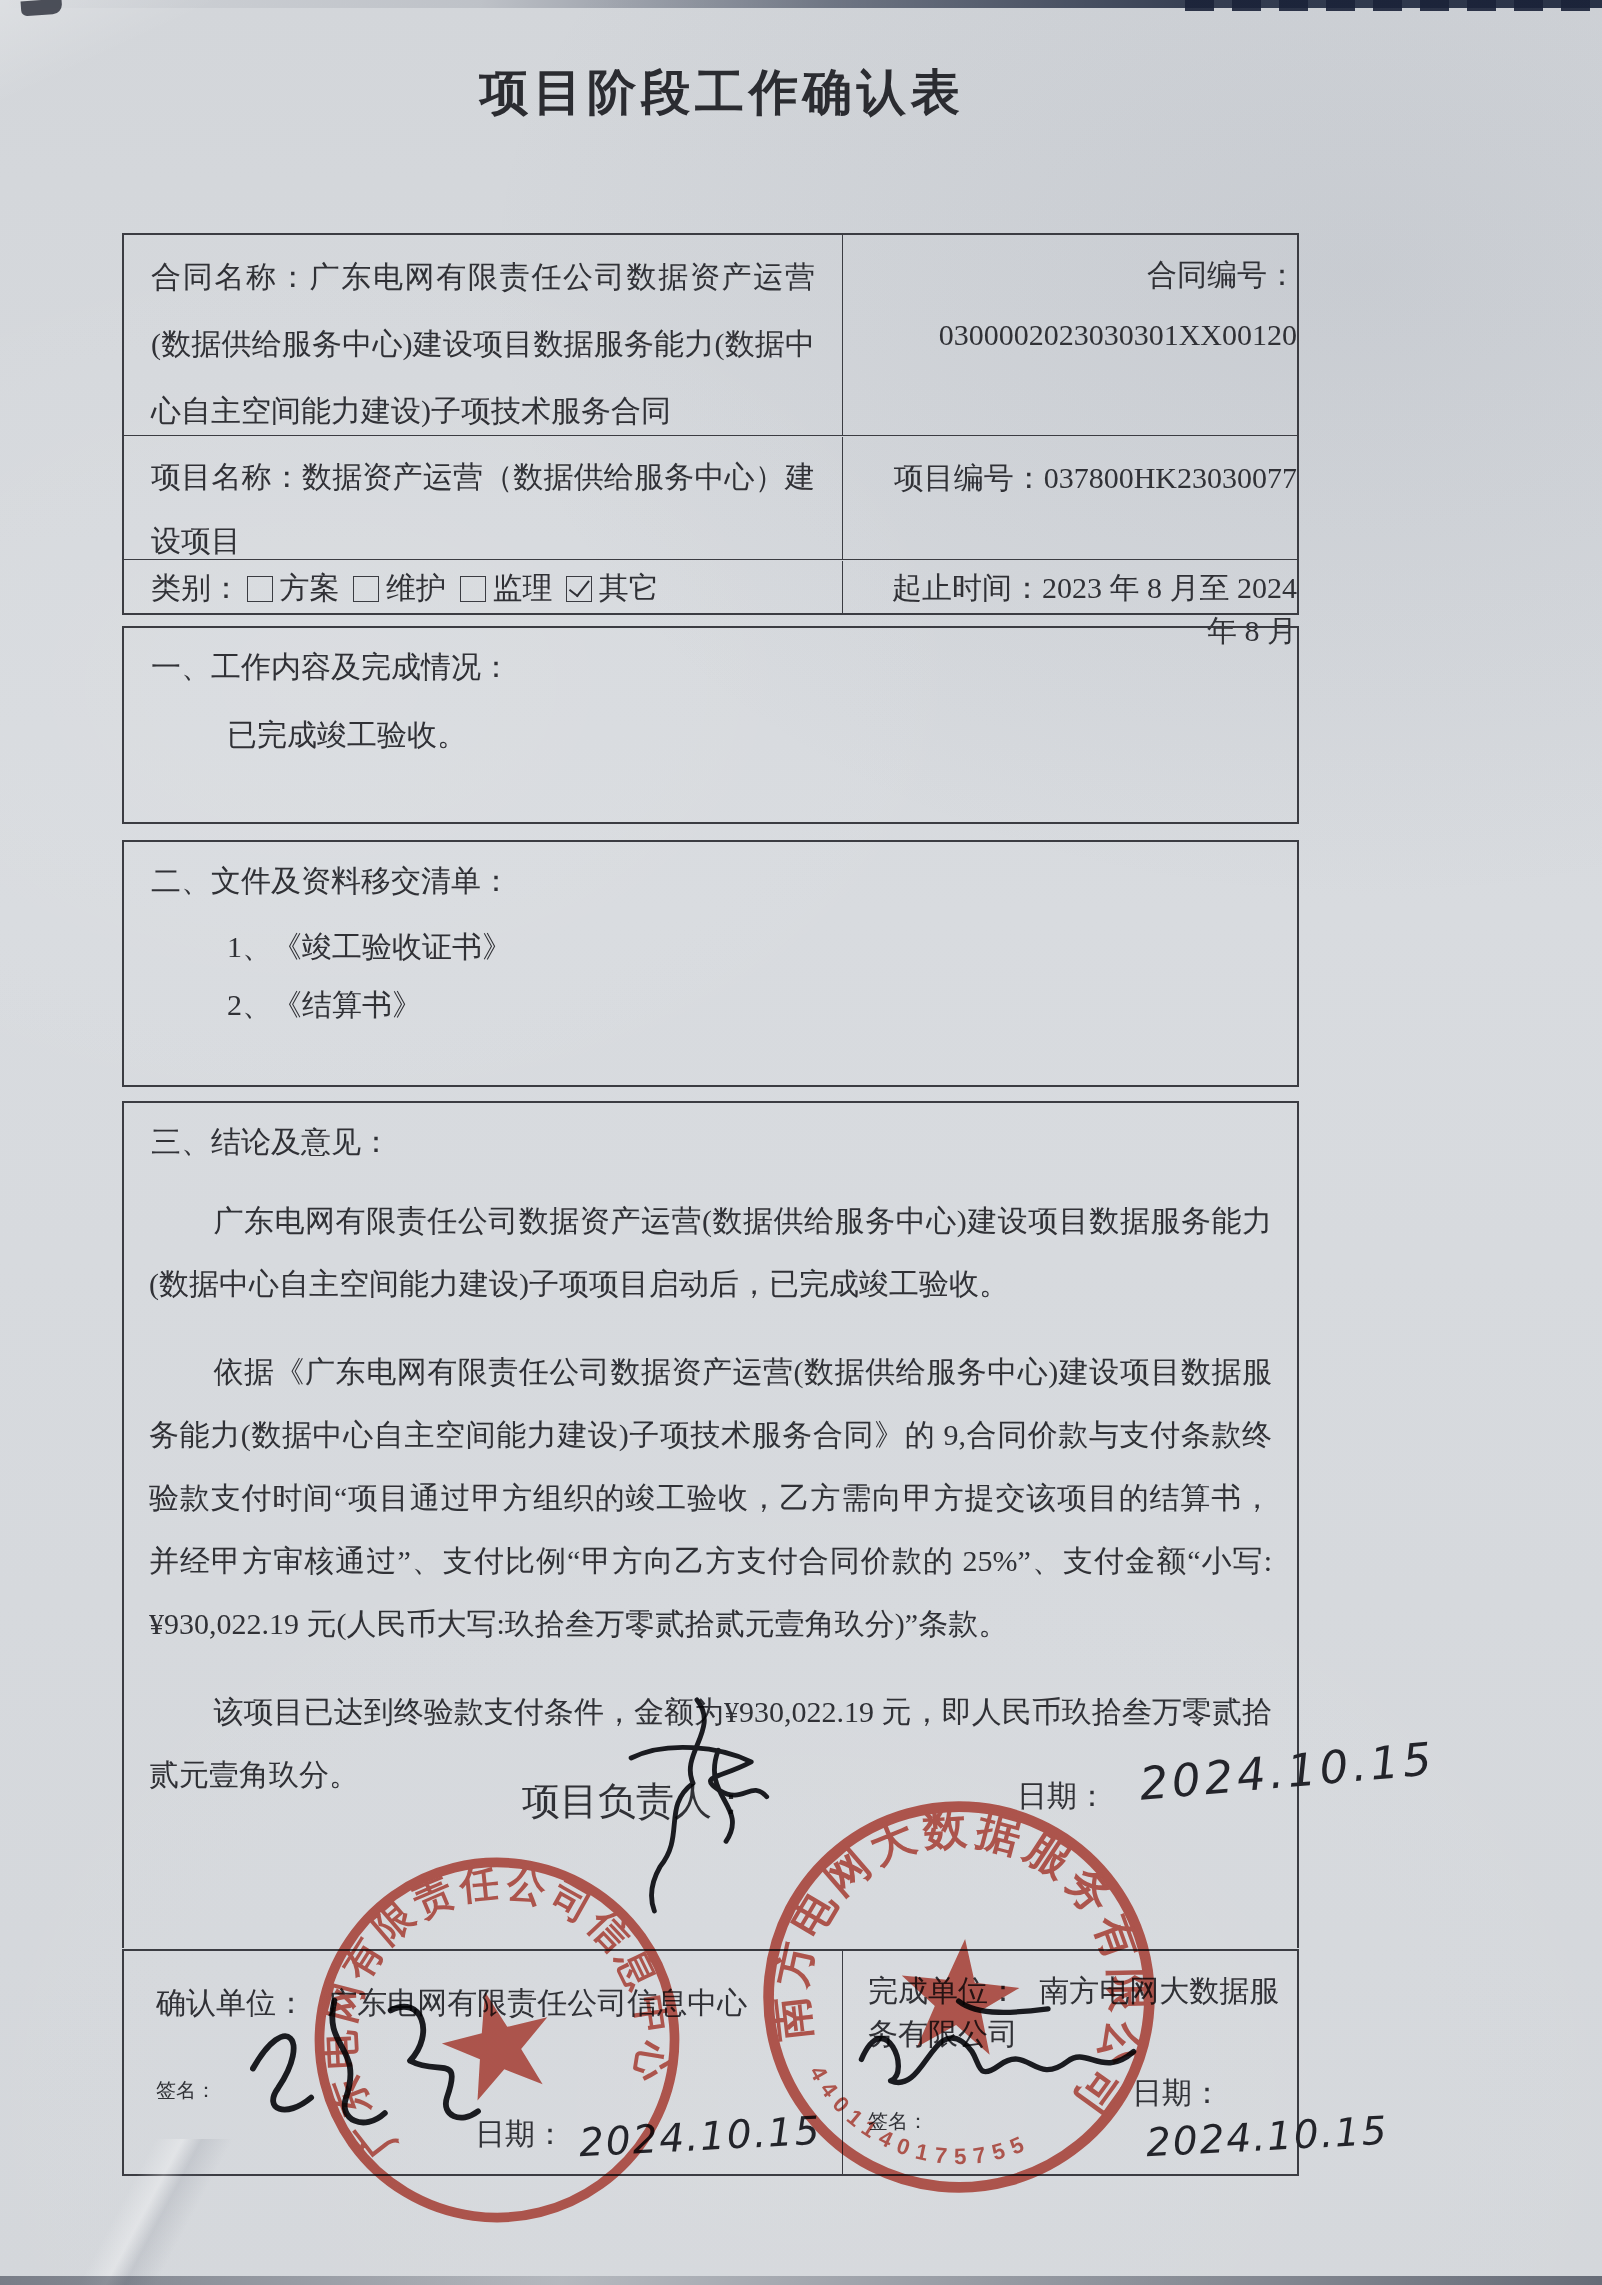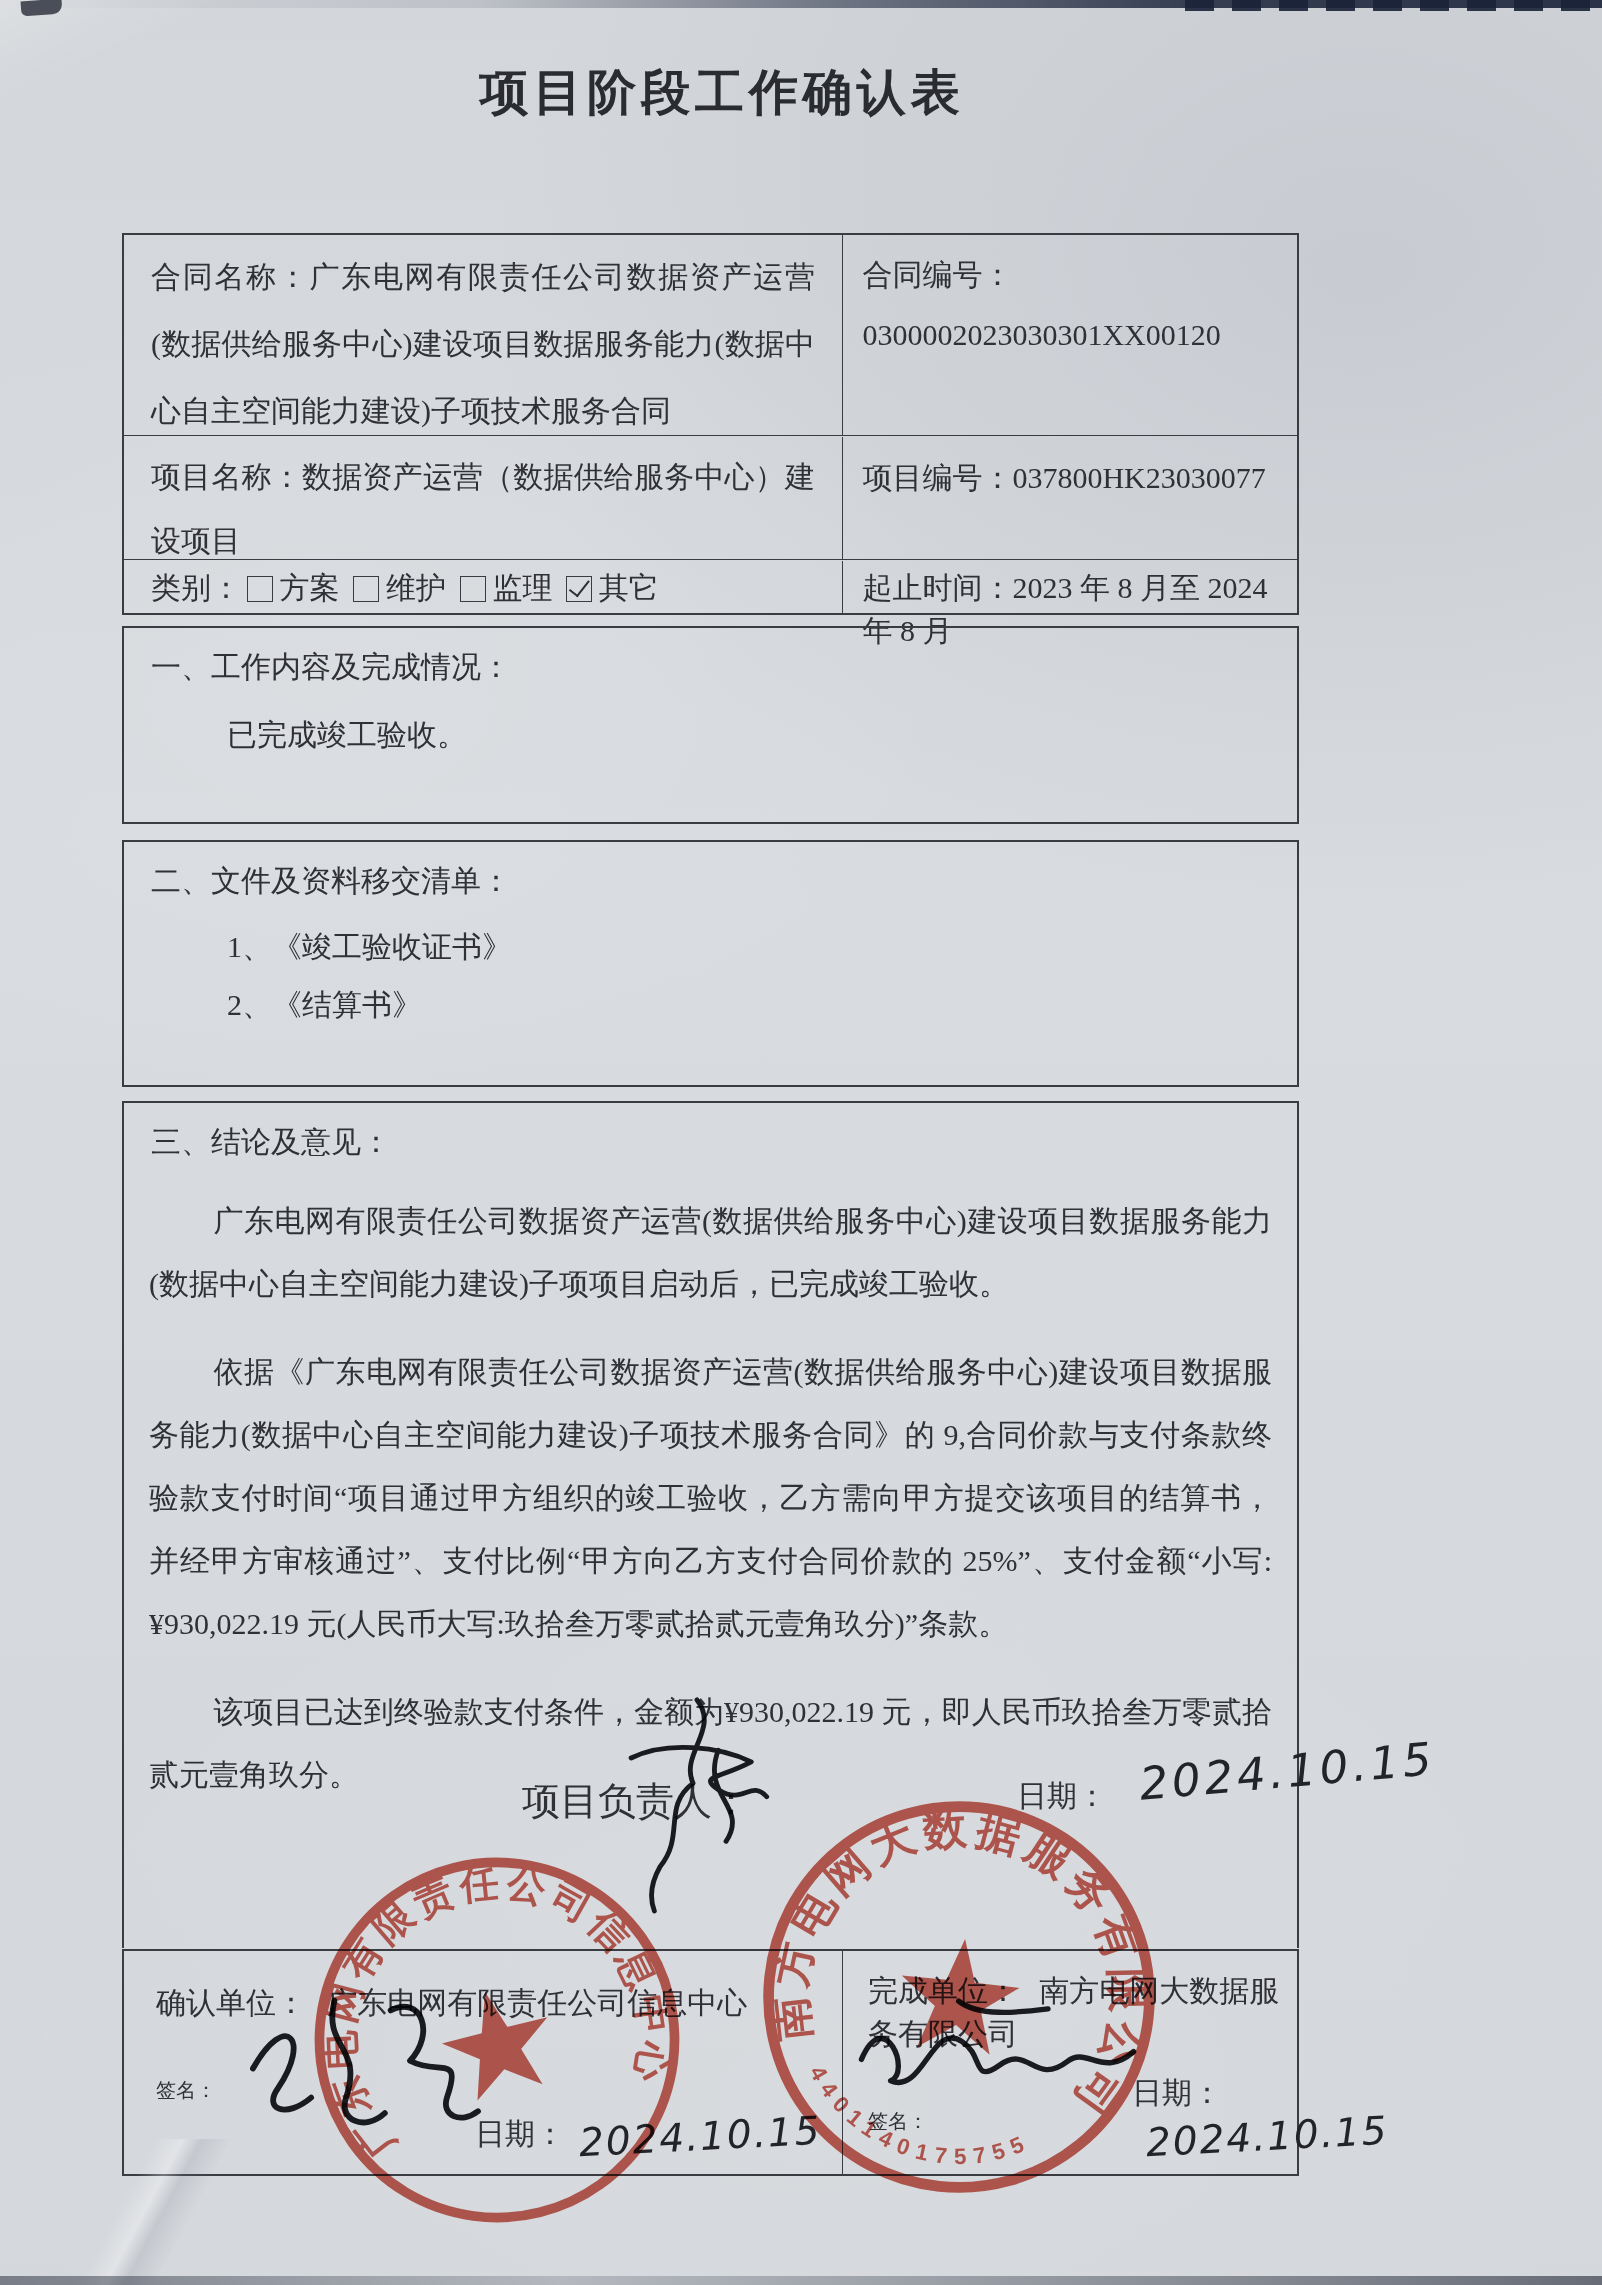--- a/index.html
+++ b/index.html
@@ -28,21 +28,21 @@
   .box-s1{top:626px;height:198px;}
   .box-s2{top:840px;height:247px;}
   .box-s3{top:1101px;height:847px;border-bottom:none;}
   .box-bottom{top:1949px;height:227px;}
 
   .hrow{position:absolute;left:0;right:0;}
   .hr1{top:0;height:200px;border-bottom:1.9px solid #3b3c42;}
   .hr2{top:202px;height:122px;border-bottom:1.9px solid #3b3c42;}
   .hr3{top:326px;bottom:0;}
   .hcell-l{position:absolute;left:0;top:0;bottom:0;width:718px;box-sizing:border-box;}
-  .hcell-r{position:absolute;left:718px;top:0;bottom:0;right:0;border-left:1.9px solid #3b3c42;box-sizing:border-box;}
+  .hcell-r{position:absolute;left:718px;top:0;bottom:0;right:0;border-left:1.9px solid #3b3c42;box-sizing:border-box;text-align:right;}
 
   .t{font-size:30px;color:#303136;}
   .hr1 .hcell-l{padding:7.8px 27px 0 27px;text-align:justify;line-height:67px;}
   .hr1 .hcell-r{padding:9.7px 0 0 19.4px;line-height:60px;}
   .hr2 .hcell-l{padding:7.8px 27px 0 27px;text-align:justify;line-height:64px;}
   .hr2 .hcell-r{padding:13.6px 0 0 19.4px;line-height:54px;}
   .hr3 .hcell-l{padding:4.9px 0 0 27px;line-height:43px;}
   .hr3 .hcell-r{padding:4.9px 0 0 19.4px;line-height:43px;}
 
   .cb{display:inline-block;width:24px;height:24px;border:1.9px solid #3b3c42;vertical-align:-3.9px;margin:0 6.8px 0 13.6px;position:relative;background:transparent;}

